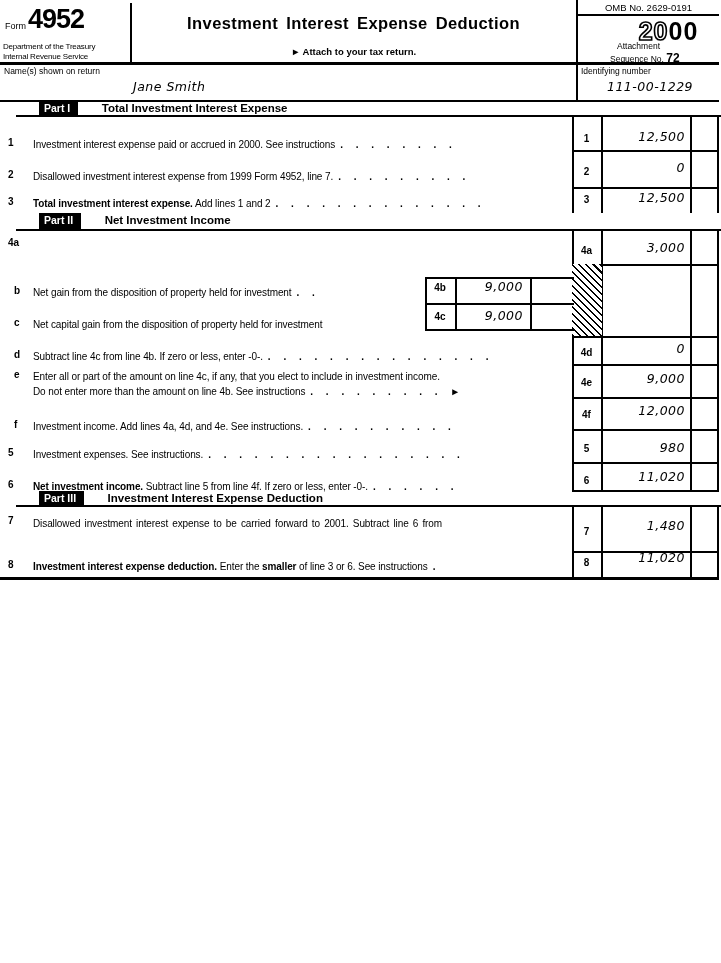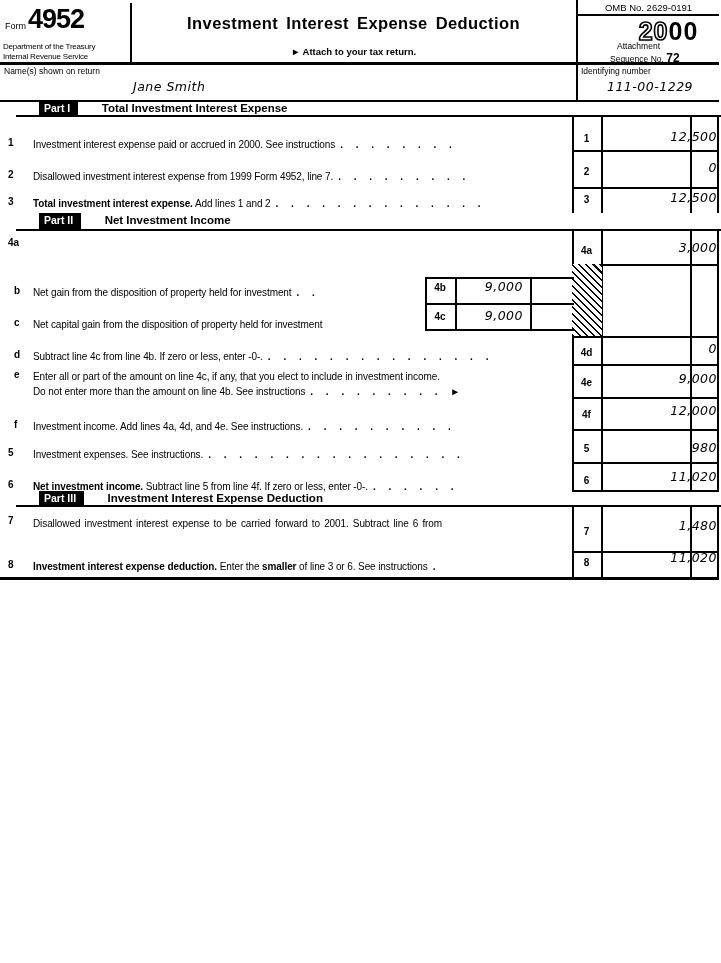--- a/index.html
+++ b/index.html
@@ -33,21 +33,21 @@
   .band{position:absolute;left:16px;width:719px;border-bottom:2px solid #000;height:14px;padding-left:20px;}
   .pbox{display:inline-block;background:#000;color:#fff;font-weight:bold;font-size:10.5px;
     padding:1px 8px 3px 5px;margin-left:3px;vertical-align:top;}
   .ptitle{display:inline-block;font-size:11.5px;font-weight:bold;margin-left:19px;vertical-align:top;padding-top:1px;}
   
   .lno{position:absolute;left:8px;width:24px;font-size:10px;font-weight:bold;}
   .desc{position:absolute;left:33px;font-size:10px;letter-spacing:-0.1px;line-height:15px;}
   .desc .row{display:block;white-space:nowrap;}
   .dots{font-weight:bold;letter-spacing:5px;margin-left:5px;}
   .boxno{position:absolute;left:572px;width:29px;text-align:center;font-size:10px;font-weight:bold;}
-  .amt{position:absolute;left:601px;width:84px;text-align:right;padding-left:32px;}
+  .amt{position:absolute;left:601px;width:84px;text-align:right;}
   .ibox{position:absolute;left:426px;width:28px;text-align:center;font-size:10px;font-weight:bold;}
   .iamt{position:absolute;left:457px;width:66px;text-align:right;}
   .hatch{position:absolute;left:572px;top:264px;width:30px;height:72px;
     background:repeating-linear-gradient(45deg,#000 0px,#000 1.5px,#fff 1.5px,#fff 5px);}
   .ws1{word-spacing:1.5px;}
 </style>
 </head>
 <body>
 
 <div class="page">

